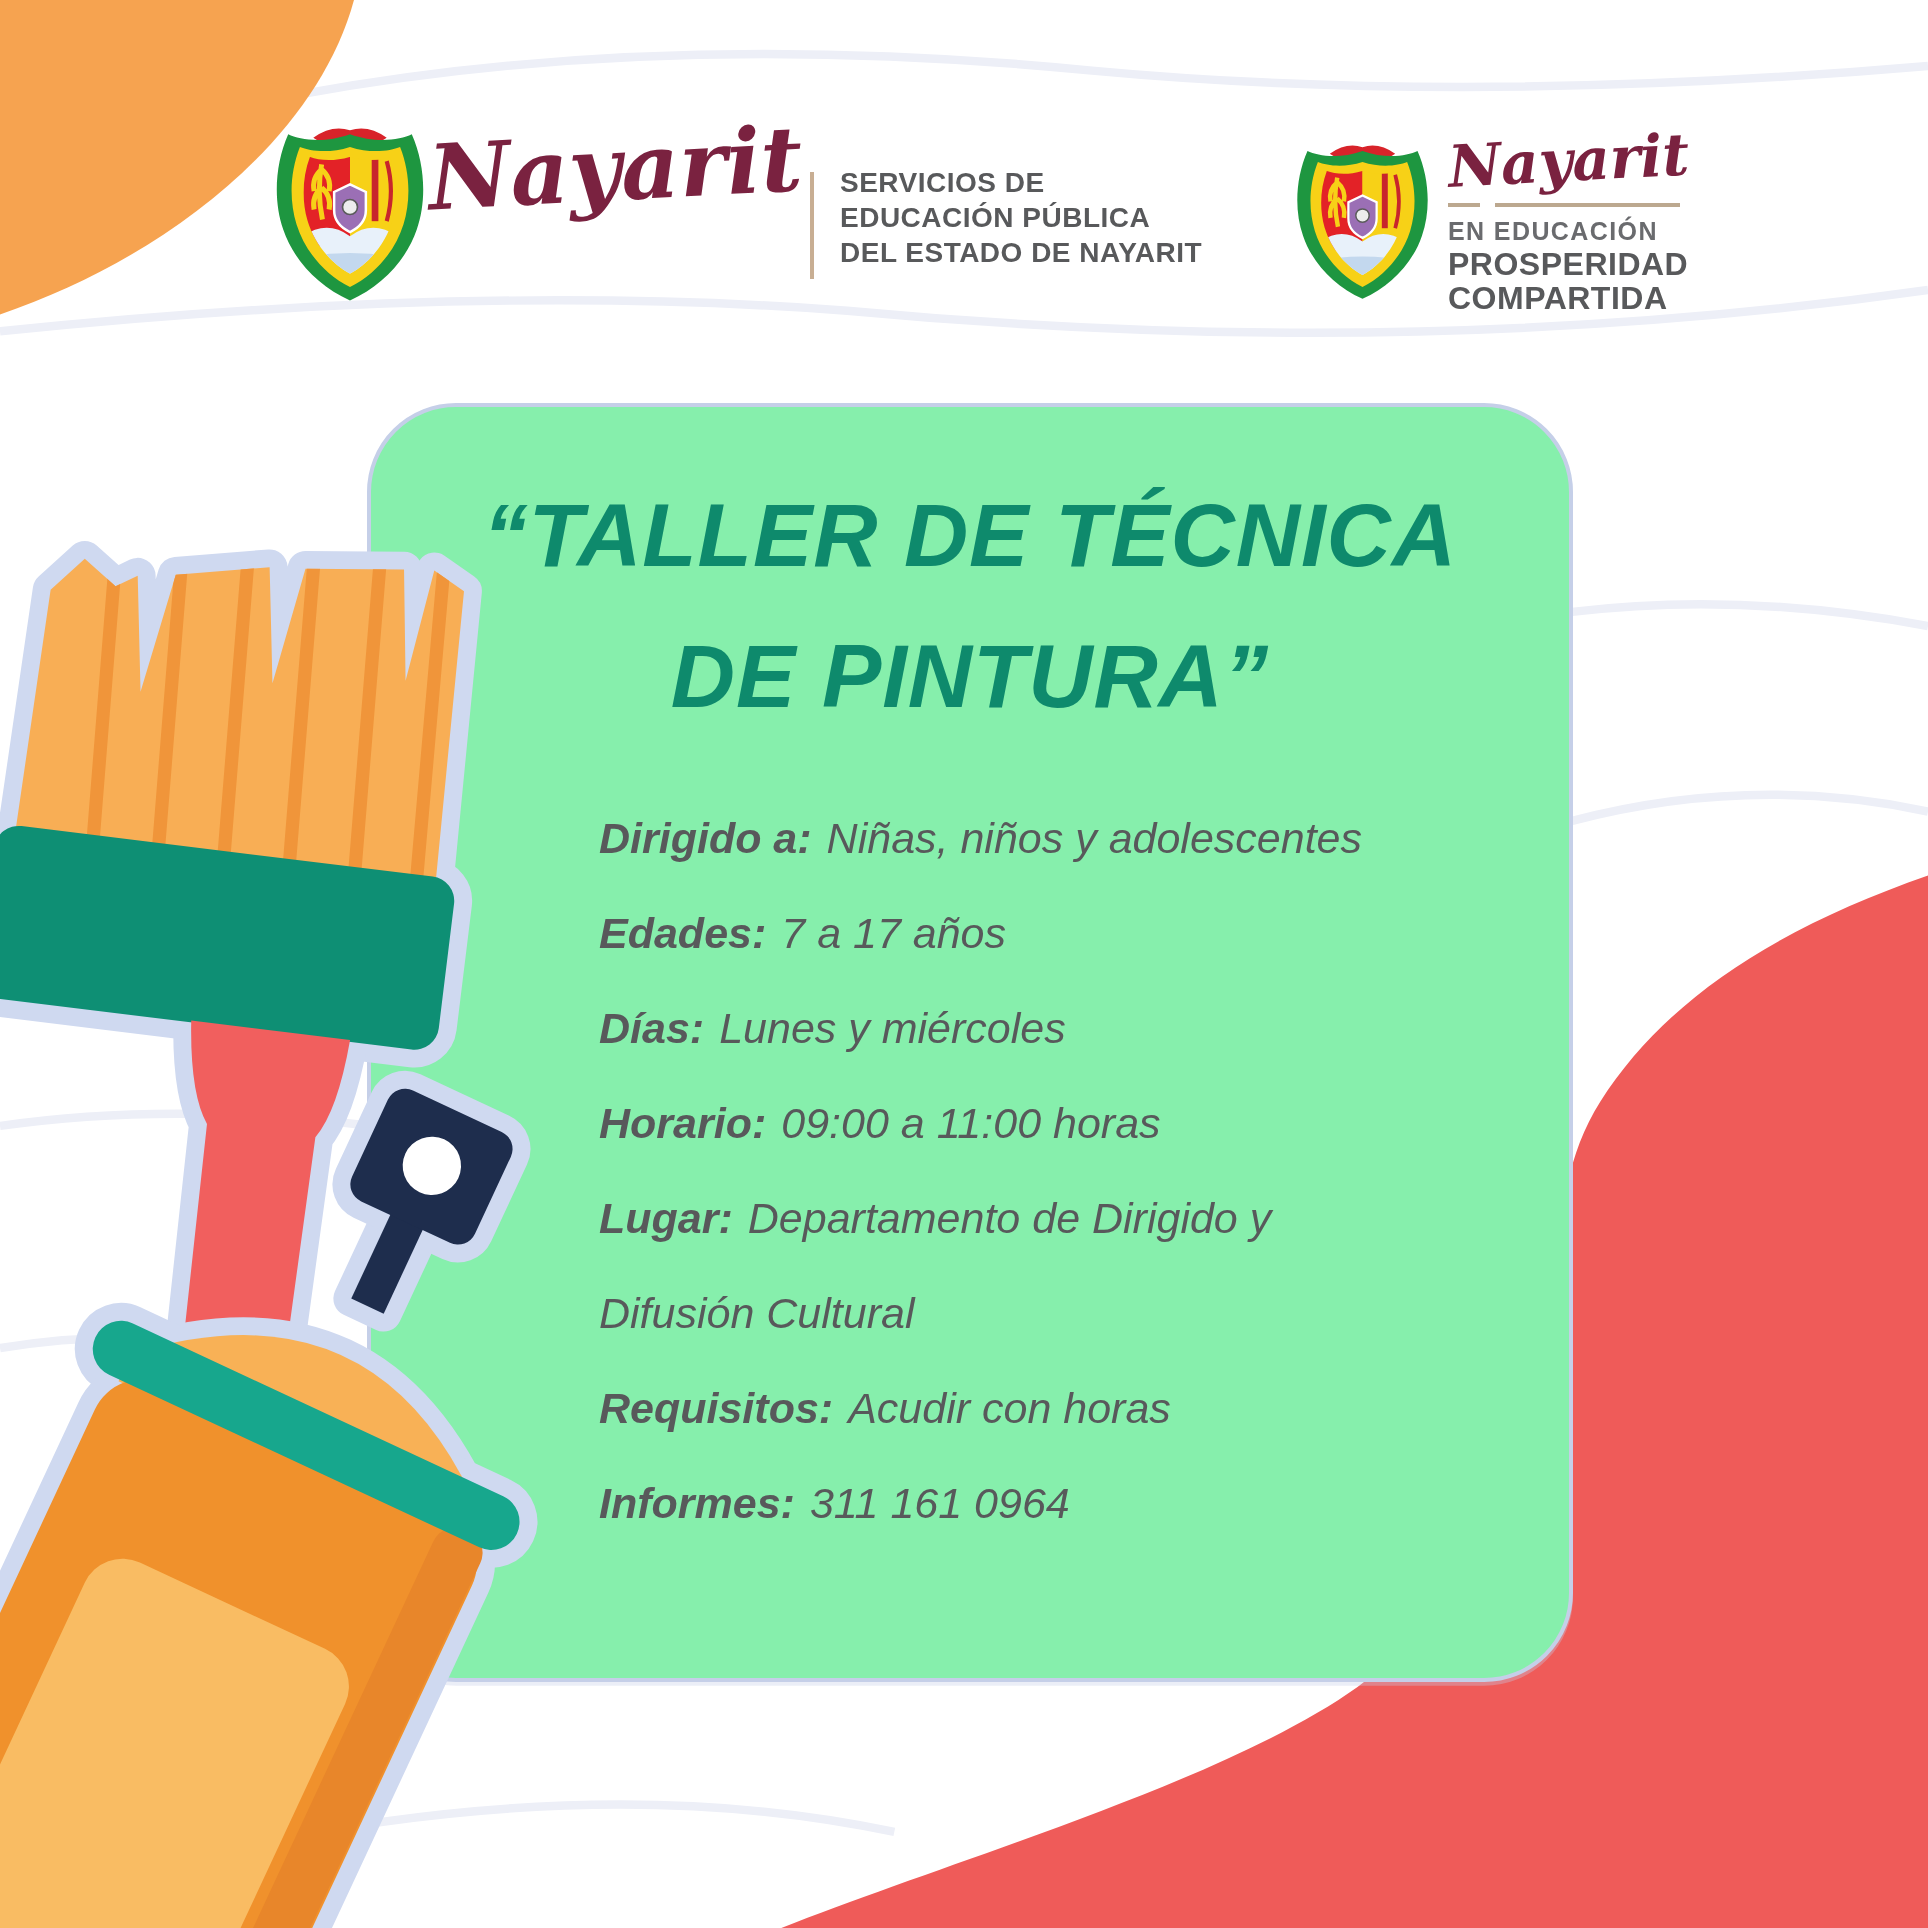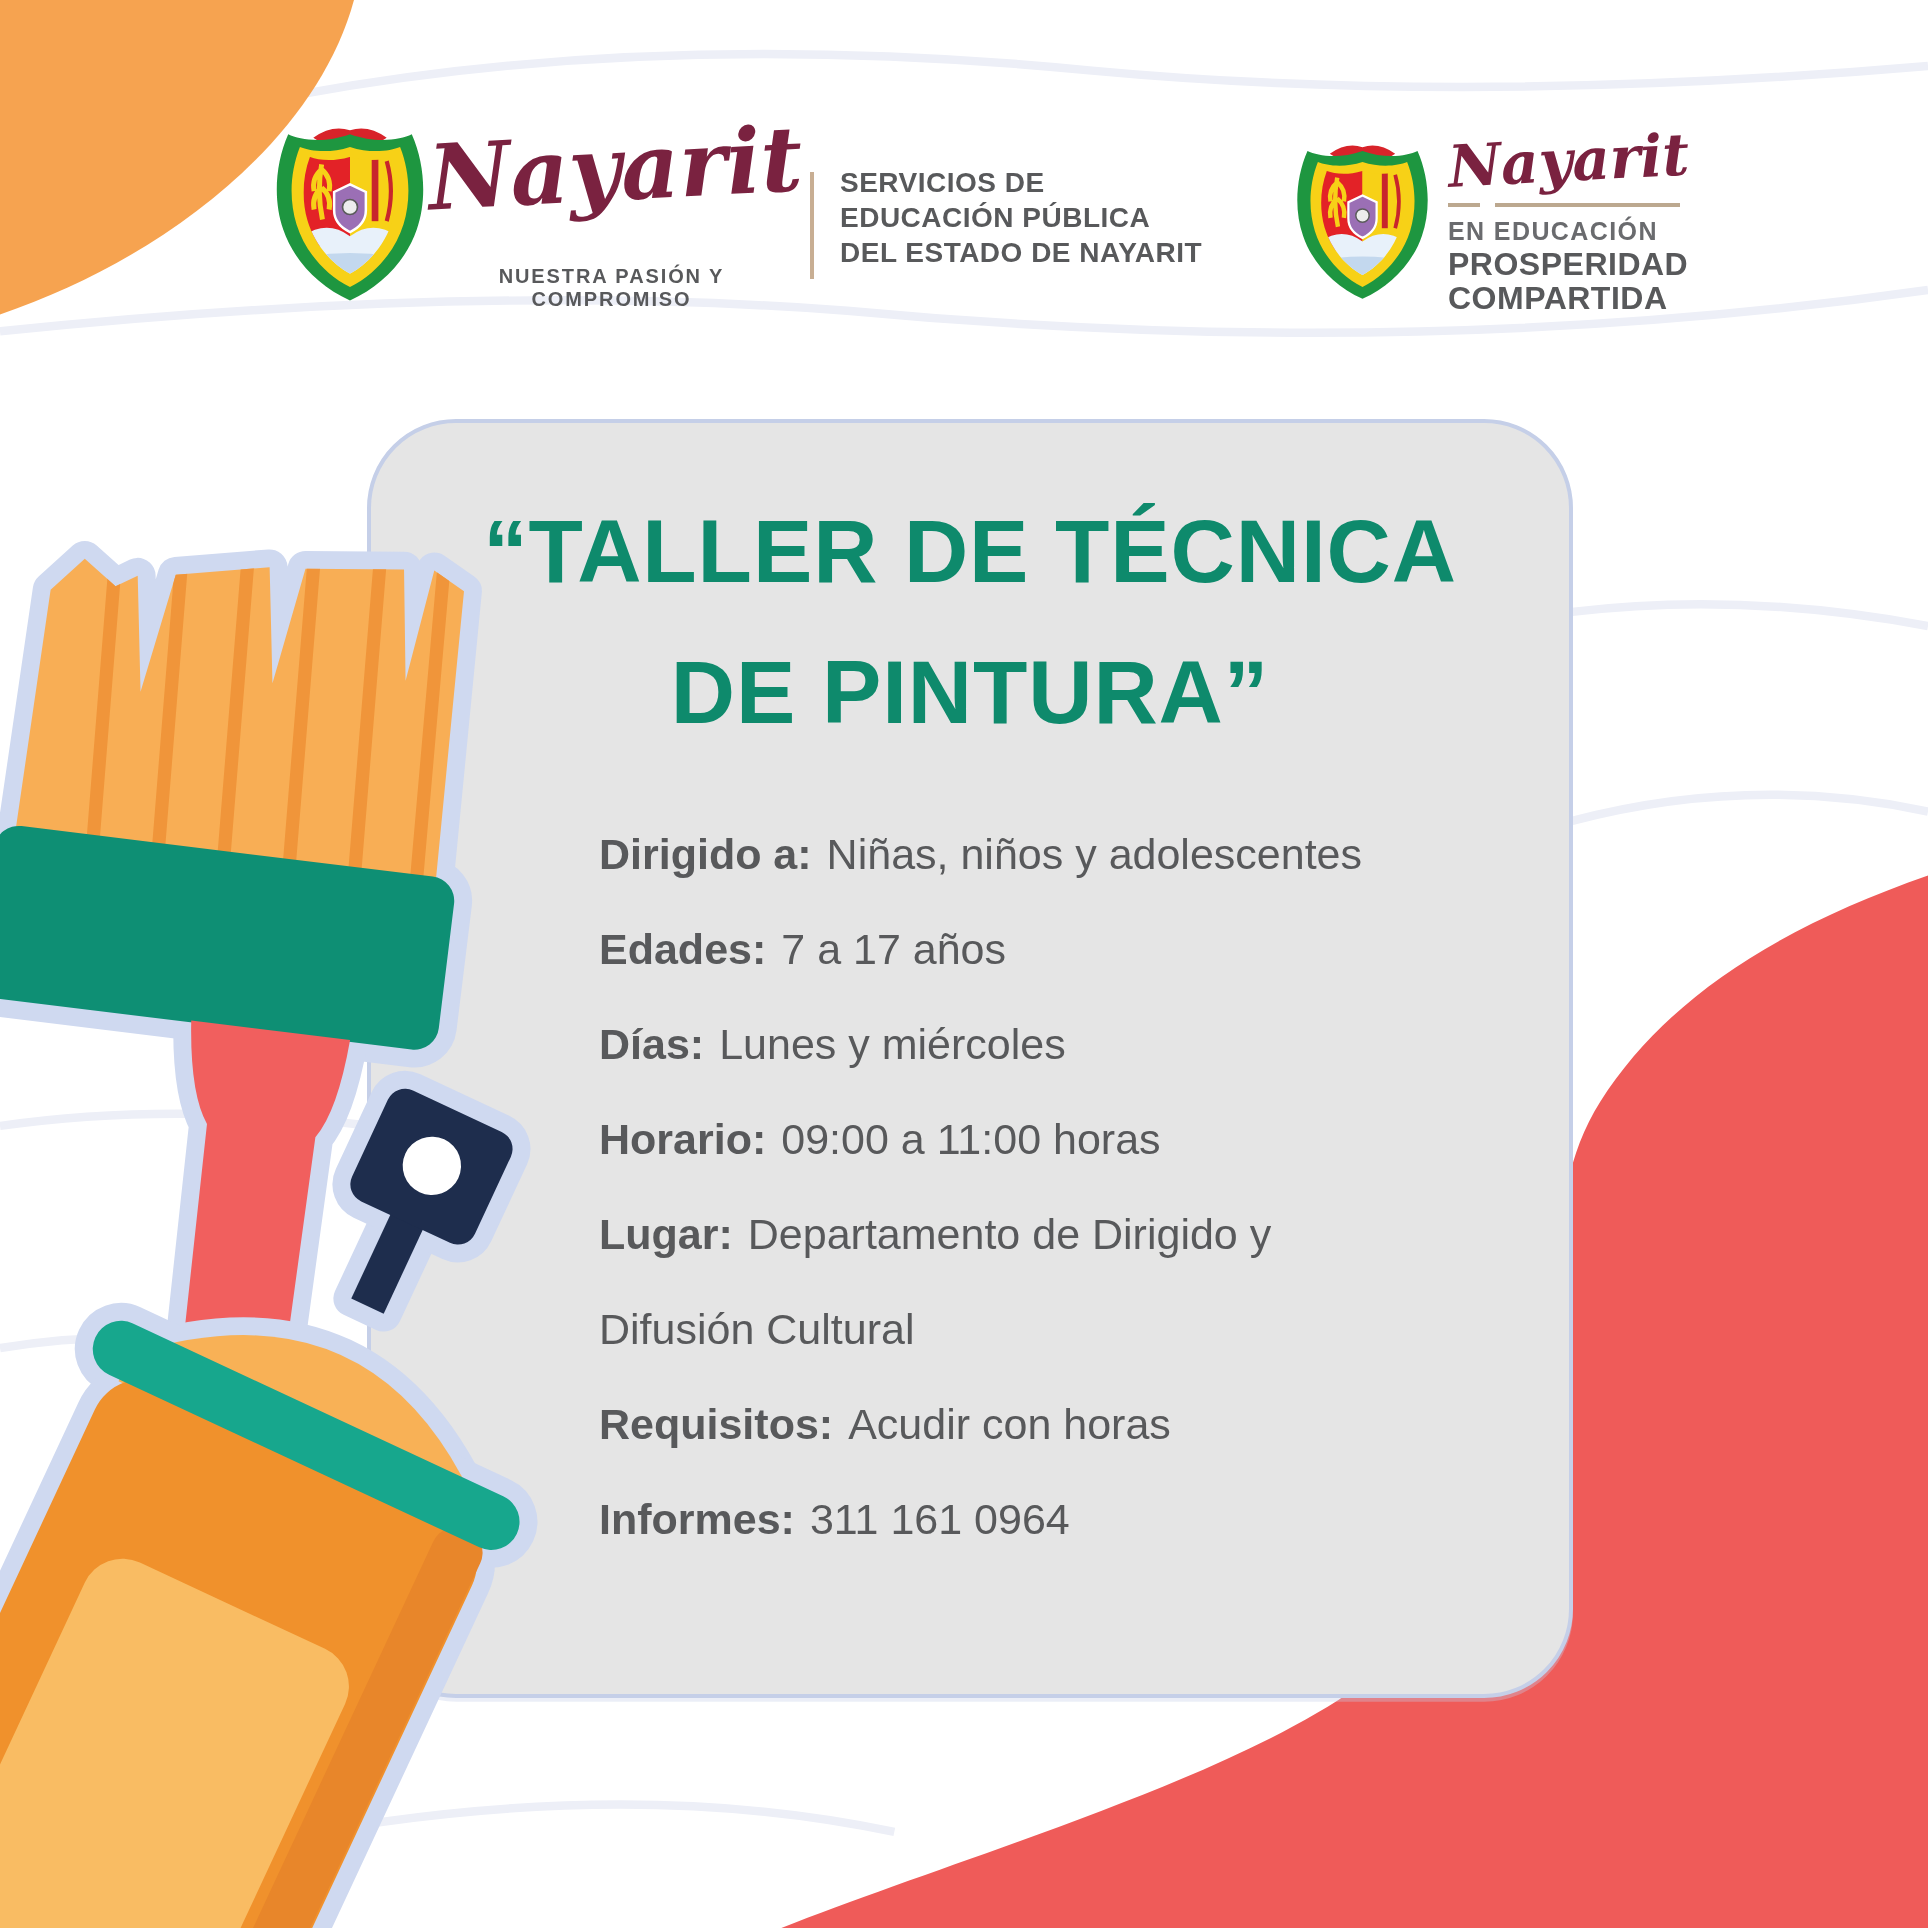--- a/index.html
+++ b/index.html
@@ -1,22 +1,22 @@
 <!DOCTYPE html>
 <html style="font-size:15px"><head>
 <meta charset="utf-8">
 <style>
   html,body{margin:0;padding:0;background:#fff;}
   .canvas{position:relative;width:1928px;height:1928px;background:#FFFFFF;overflow:hidden;
           font-family:"Liberation Sans",sans-serif;}
   svg.bg,svg.art{position:absolute;left:0;top:0;width:1928px;height:1928px;}
   svg.bg{z-index:0;}
-  .card{position:absolute;left:367px;top:419px;width:1198px;height:1271px;
-        border:4.7px solid #C5CFE8;border-radius:89px;z-index:1;background:#e5e5e5;
-        box-shadow:0 3.8px 0 rgba(197,207,232,.35);}
+  .card{position:absolute;left:367px;top:403px;width:1198px;height:1271px;
+        border:4.7px solid #C5CFE8;border-radius:89px;z-index:1;background:#86efac;
+        box-shadow:0 3.8px 0 rgba(197,207,232,.35);font-style:italic;}
   .hdr{position:absolute;z-index:2;}
   .coa-left{left:266px;top:121px;width:168px;height:192px;}
   .coa-right{left:1288px;top:139px;width:149px;height:171px;}
   .script{font-family:"DejaVu Serif",serif;font-style:italic;font-weight:bold;color:#7A2240;}
   .script-left{left:428px;top:115px;width:367px;text-align:center;font-size:90px;transform:rotate(-3deg);}
   .tagline{left:428px;top:265px;width:367px;text-align:center;font-size:20px;font-weight:700;
            letter-spacing:1.9px;color:#58595B;}
   .divider{left:810px;top:172px;width:3.8px;height:107px;background:#C8AE93;}
   .dept{left:840px;top:165px;font-size:28px;font-weight:700;color:#58595B;line-height:35px;
         letter-spacing:0.5px;}
@@ -94,21 +94,20 @@
       <div class="row"><span class="lbl">Requisitos:</span><span class="val">Acudir con horas</span></div>
       <div class="row"><span class="lbl">Informes:</span><span class="val">311 161 0964</span></div>
     </div>
   </div>
 
   <svg class="hdr coa-left" viewBox="0 0 200 230">
       <use href="#coa"></use>
     </svg>
 
   <div class="hdr script script-left">Nayarit</div>
-  <div class="hdr tagline">NUESTRA PASIÓN Y COMPROMISO</div>
 
   <div class="hdr divider"></div>
 
   <div class="hdr dept">
     <div>SERVICIOS DE</div>
     <div>EDUCACIÓN PÚBLICA</div>
     <div>DEL ESTADO DE NAYARIT</div>
   </div>
 
   <svg class="hdr coa-right" viewBox="0 0 200 230">

